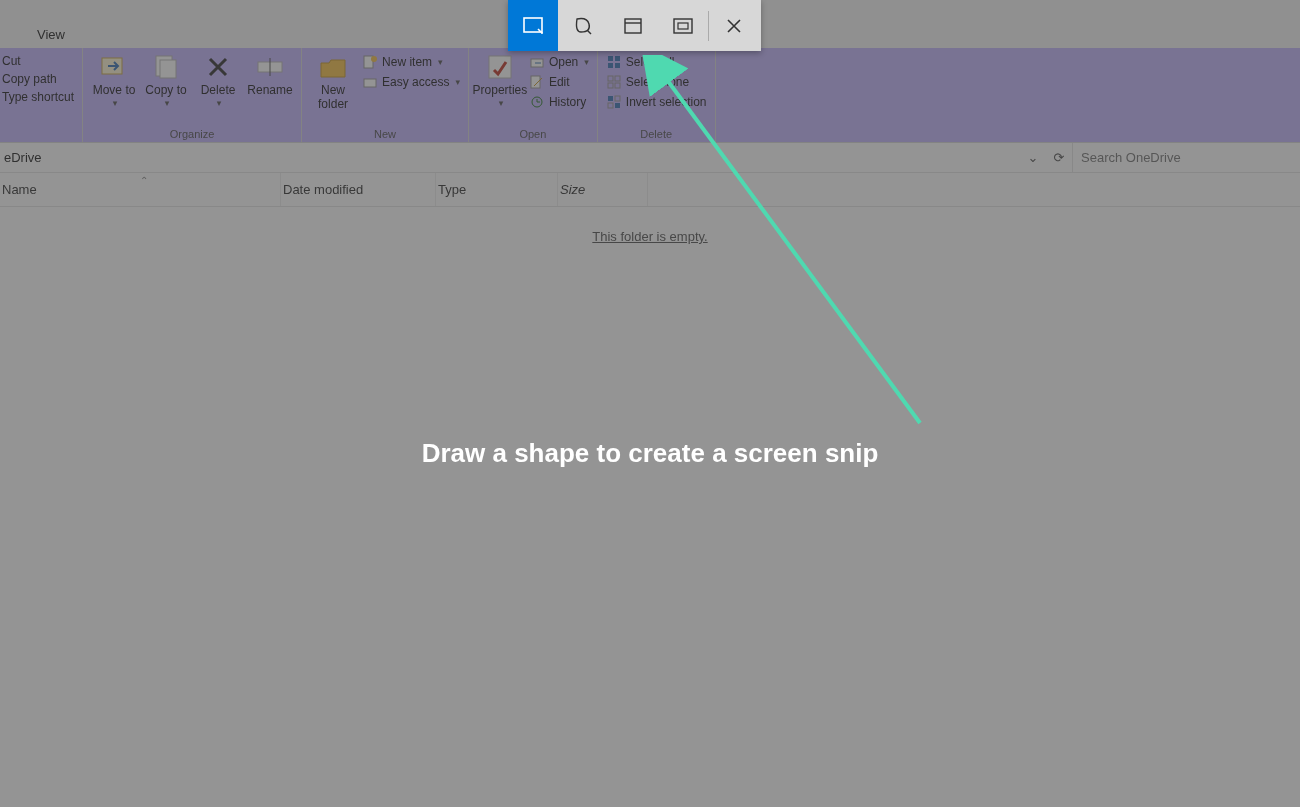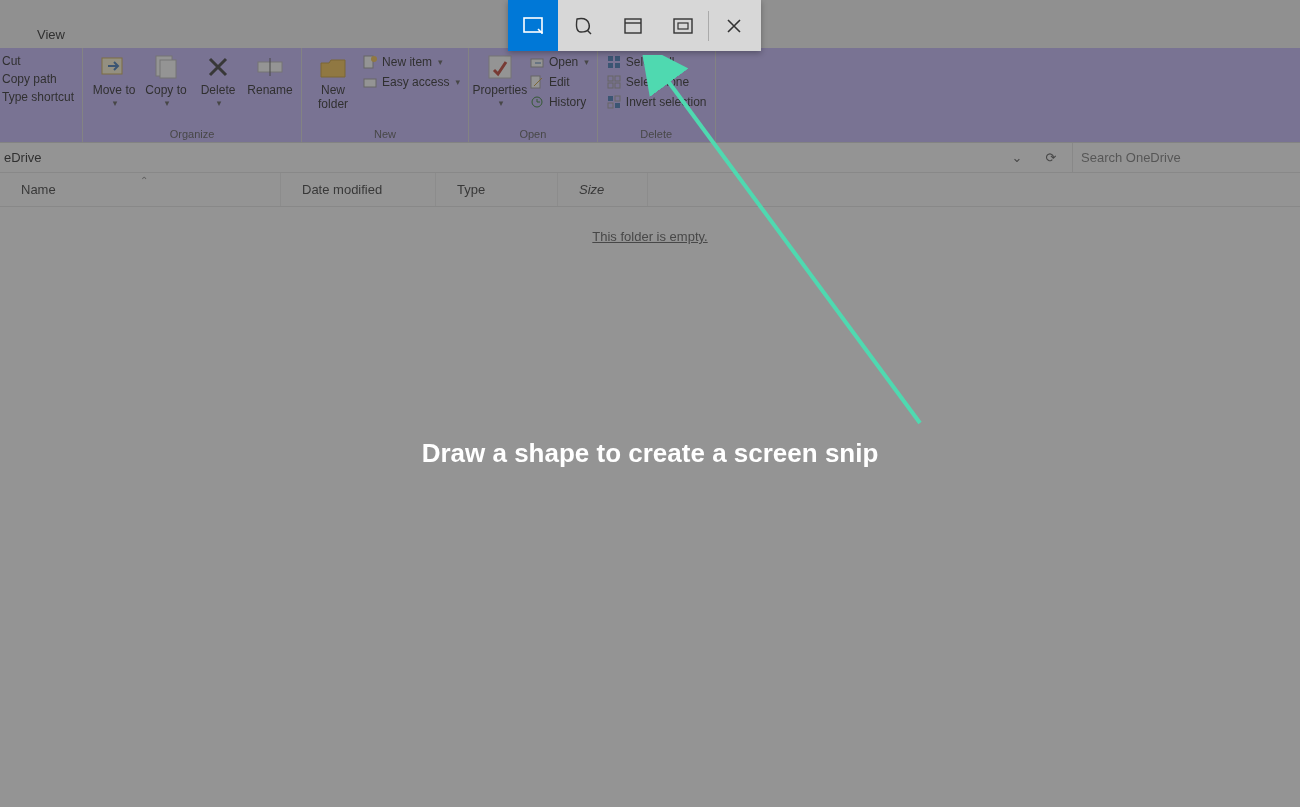--- a/index.html
+++ b/index.html
@@ -18,31 +18,31 @@
   .rgroup .items { display: flex; align-items: flex-start; gap: 6px; flex: 1; }
   .rgroup .glabel { text-align: center; font-size: 11px; color: #555; padding-top: 2px; }
   .vbtn { display: flex; flex-direction: column; align-items: center; width: 46px; text-align: center; line-height: 1.15; }
   .vbtn .ico { width: 32px; height: 30px; display: flex; align-items: center; justify-content: center; margin-bottom: 2px; }
   .vlist { display: flex; flex-direction: column; gap: 4px; padding-top: 2px; }
   .hitm { display: flex; align-items: center; gap: 4px; white-space: nowrap; }
   .hitm .s-ico { width: 16px; height: 16px; display: flex; align-items: center; justify-content: center; }
   .drop::after { content: "▾"; font-size: 9px; margin-left: 2px; color: #555; }
 
   
-  .addrrow { height: 30px; display: flex; align-items: center; background: #fff; border-bottom: 1px solid #e5e5e5; font-size: 13px; gap: 8px; }
+  .addrrow { height: 30px; display: flex; align-items: center; background: #fff; border-bottom: 1px solid #e5e5e5; font-size: 13px; }
   .addrbox { flex: 1; display: flex; align-items: center; padding-left: 4px; }
   .addrbox .crumb { color: #222; }
   .addrbox .spacer { flex: 1; }
   .addr-dd { width: 26px; text-align: center; color: #555; }
   .addr-ref { width: 26px; text-align: center; color: #555; }
   .searchbox { width: 228px; border-left: 1px solid #e5e5e5; height: 100%; display: flex; align-items: center; padding-left: 8px; color: #777; }
 
   
   .cols { height: 34px; display: flex; align-items: center; border-bottom: 1px solid #e5e5e5; font-size: 13px; color: #333; }
-  .col { padding-left: 21px; border-right: 1px solid #eee; height: 100%; display: flex; align-items: center; }
+  .col { padding-left: 2px; border-right: 1px solid #eee; height: 100%; display: flex; align-items: center; }
   .col.name { width: 281px; position: relative; }
   .col.name .sort { position: absolute; top: 2px; left: 50%; font-size: 10px; color: #888; }
   .col.date { width: 155px; }
   .col.type { width: 122px; }
   .col.size { width: 90px; font-style: italic; }
 
   .empty { text-align: center; color: #555; font-size: 13px; padding-top: 22px; text-decoration: underline; }
 
   
   .dim { position: absolute; inset: 0; background: rgba(60,60,60,0.55); }

